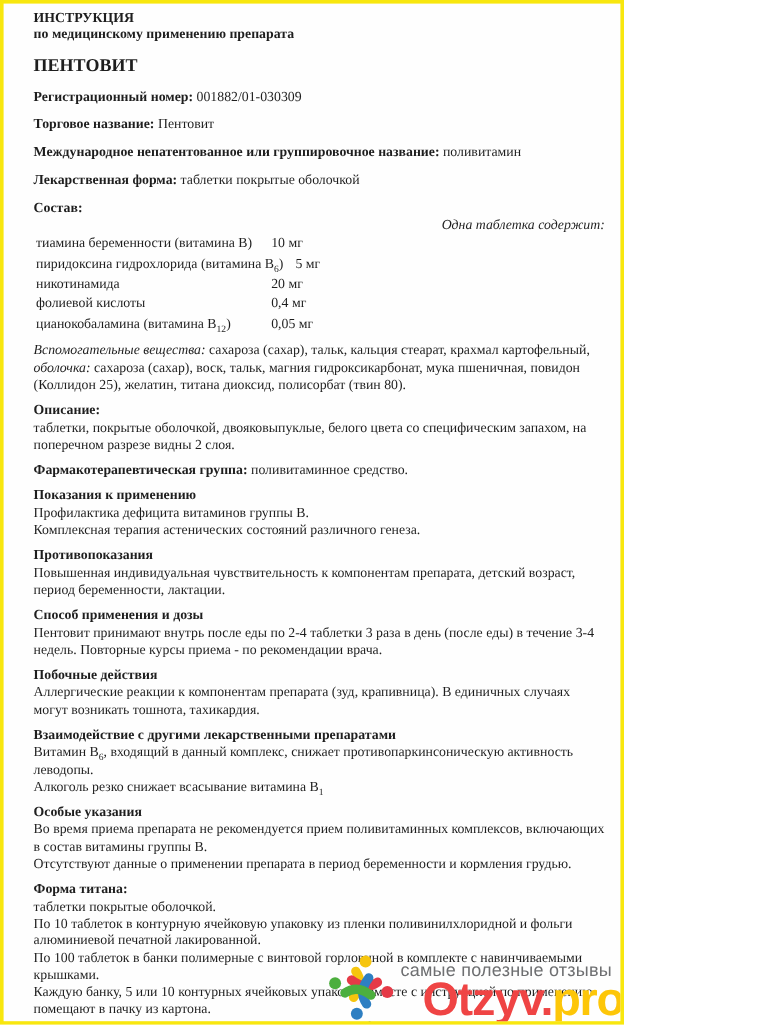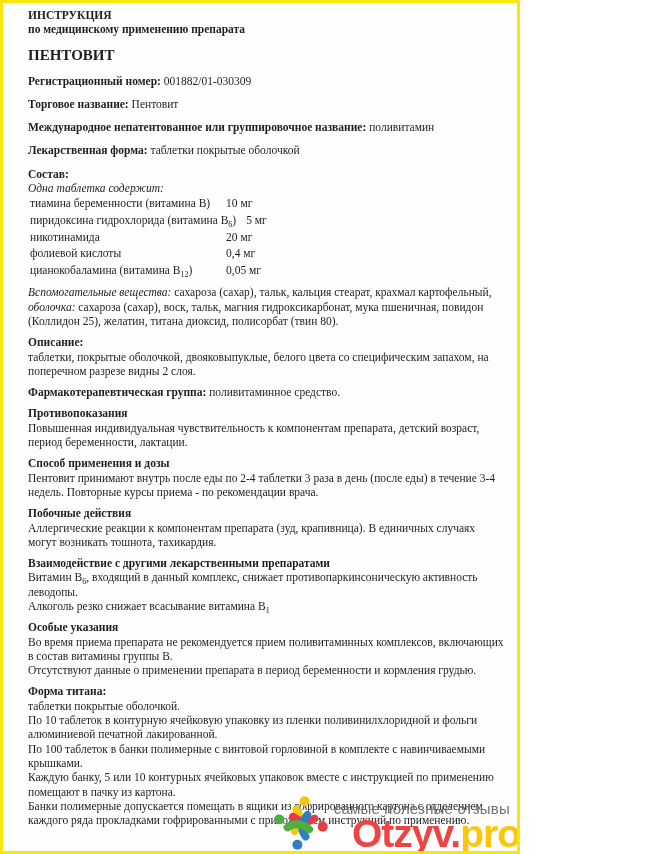--- a/index.html
+++ b/index.html
@@ -10,21 +10,21 @@
     background:#fefefe;
     border:3px solid #f8e70e;
     padding:5px 13px 0 25px;
     font-family:"Liberation Serif","DejaVu Serif",serif;
     font-size:11.5px;
     line-height:14.3px;
     color:#1e1e1e;
     overflow:hidden;
   }
   .b{font-weight:bold;}
-  .i{font-style:italic;}
+  .i{font-style:italic;text-align:right;}
   p{margin:0 0 6px 0;}
   .tight{margin:0;}
   .gap-md{margin-bottom:9px;}
   .drug-title{font-size:15px;font-weight:bold;margin:0 0 10px 0;line-height:18px;}
   .comp-row{display:flex;line-height:16.6px;padding-left:2px;}
   .comp-name{min-width:186px;padding-right:10px;white-space:nowrap;}
   .comp-amt{white-space:nowrap;}
   sub{font-size:8px;line-height:0;}
   .sec{margin-bottom:7px;}
   .sec-head{font-weight:bold;}
@@ -85,20 +85,25 @@
     <div><span class="i">оболочка:</span><span> сахароза (сахар), воск, тальк, магния гидроксикарбонат, мука пшеничная, повидон (Коллидон 25), желатин, титана диоксид, полисорбат (твин 80).</span></div>
   </div>
 
   <div class="sec">
     <div class="sec-head">Описание:</div>
     <div>таблетки, покрытые оболочкой, двояковыпуклые, белого цвета со специфическим запахом, на поперечном разрезе видны 2 слоя.</div>
   </div>
 
   <p class="sec"><span class="b">Фармакотерапевтическая группа:</span><span> поливитаминное средство.</span></p>
 
+  <div class="sec">
+    <div class="sec-head">Показания к применению</div>
+    <div>Профилактика дефицита витаминов группы В.</div>
+    <div>Комплексная терапия астенических состояний различного генеза.</div>
+  </div>
 
   <div class="sec">
     <div class="sec-head">Противопоказания</div>
     <div>Повышенная индивидуальная чувствительность к компонентам препарата, детский возраст, период беременности, лактации.</div>
   </div>
 
   <div class="sec">
     <div class="sec-head">Способ применения и дозы</div>
     <div>Пентовит принимают внутрь после еды по 2-4 таблетки 3 раза в день (после еды) в течение 3-4 недель. Повторные курсы приема - по рекомендации врача.</div>
   </div>

